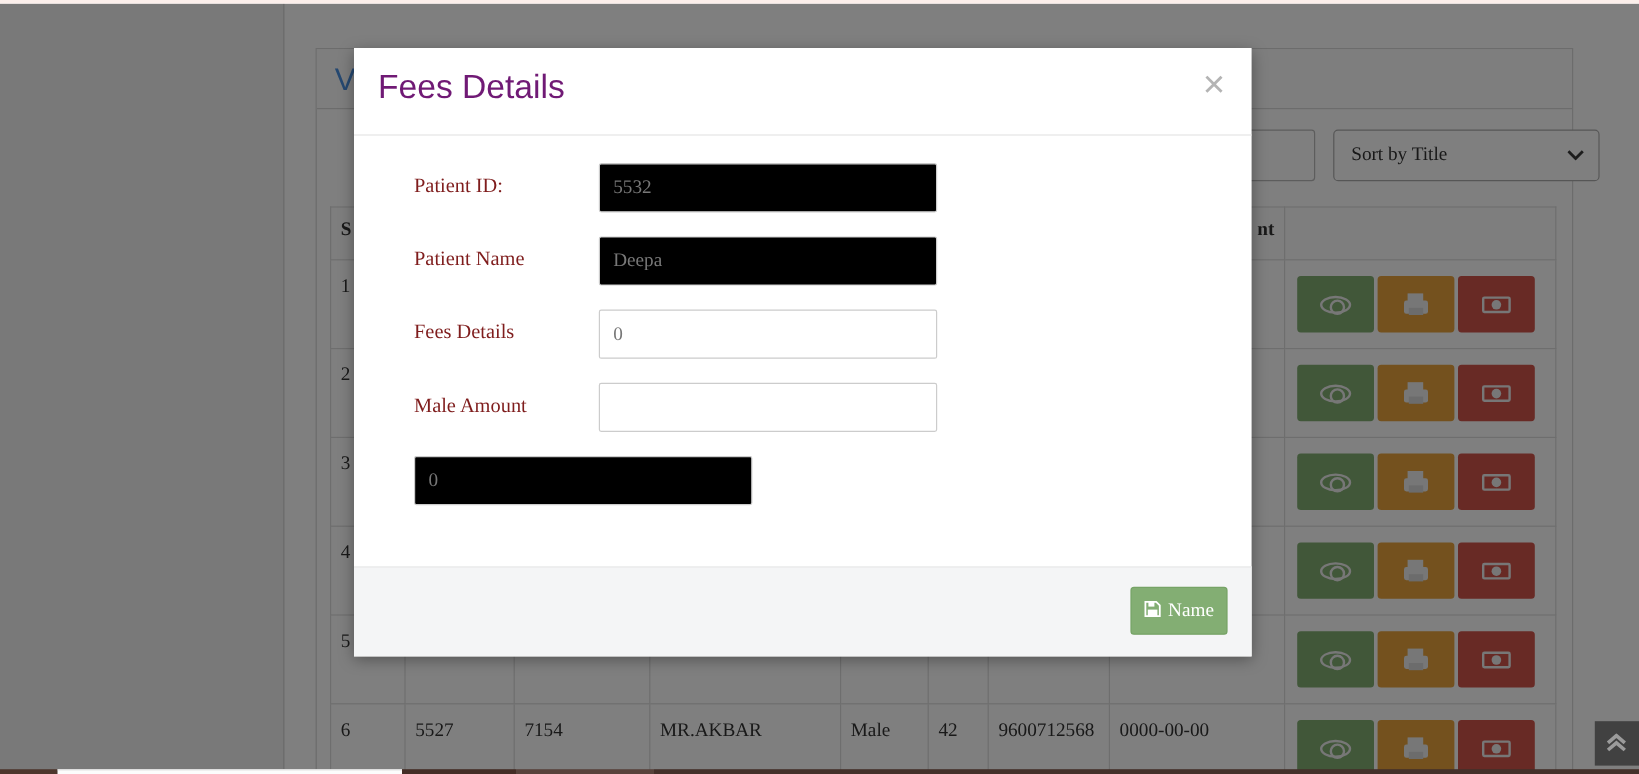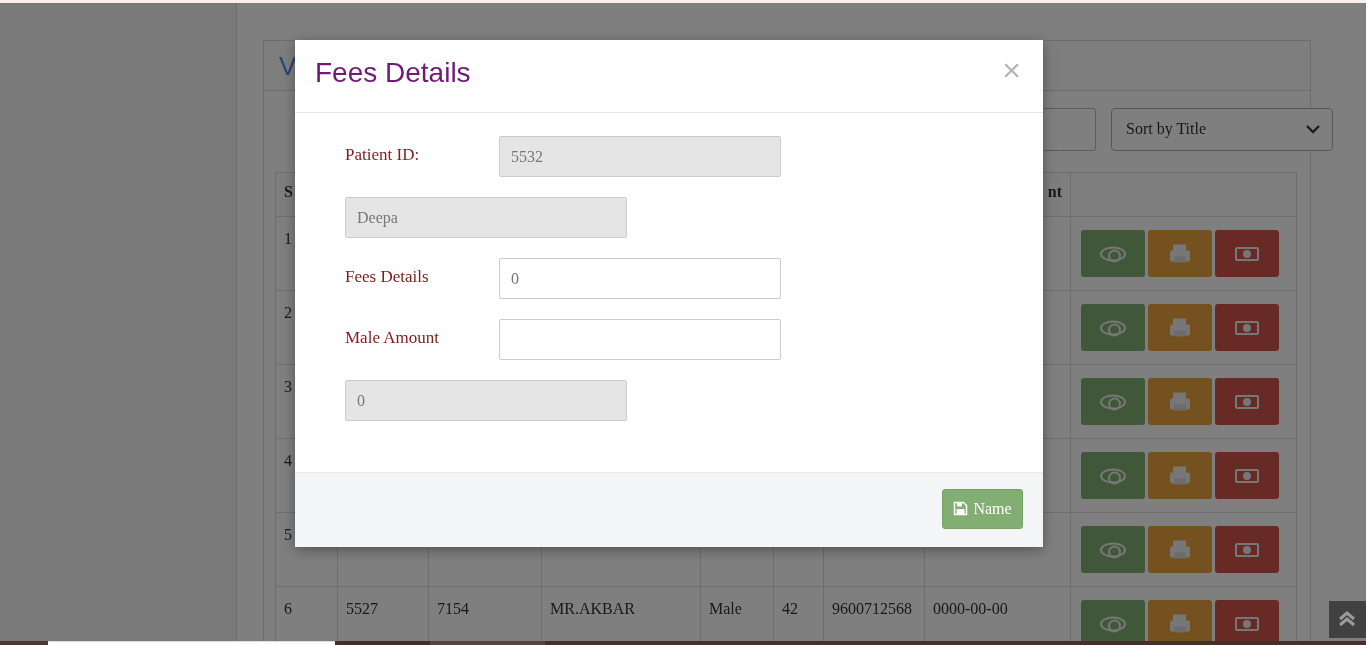--- a/index.html
+++ b/index.html
@@ -66,21 +66,21 @@
   .modal-header { position:relative; height:73px; border-bottom:1px solid #e5e5e5; }
   .modal-title { position:absolute; left:20px; top:17px; font-family:"Liberation Sans",sans-serif;
                  font-size:28px; color:#701a75; }
   .modal-close { position:absolute; right:22px; top:12px; font-family:"Liberation Sans",sans-serif;
                  font-size:32px; font-weight:300; color:#b4b4b4; background:none; border:none; cursor:pointer; }
   .modal-body { padding:23px 0 0 50px; }
   .field-row { display:flex; margin-bottom:20px; }
   .field-row label { width:154px; padding-top:9px; font-size:17px; color:#7f1d1d; }
   .field-row input { width:282px; height:41px; border:1px solid #ccc; border-radius:2px;
                      padding:0 11px; font:16px "Liberation Serif",serif; color:#777; background:#fff; }
-  .field-row input.dis { background:#e5e5e5; }
+  .field-row input.dis { background:#000000; }
   .modal-footer { position:absolute; bottom:0; left:0; width:100%; height:75px;
                   background:#f4f5f6; border-top:1px solid #e8e8e8; }
   .save-btn { position:absolute; right:20px; top:16px; width:81px; height:40px;
               background:#83ae73; border:1px solid #76a366; border-radius:3px; color:#fff;
               font:16px "Liberation Serif",serif; cursor:pointer; }
   .save-btn svg { vertical-align:-2px; margin-right:5px; }
 
   
   .scrolltop { position:absolute; left:1329px; top:601px; width:37px; height:37px;
                background:#414141; border:none; z-index:30; cursor:pointer; }
@@ -217,20 +217,21 @@
       <span class="modal-title">Fees Details</span>
       <button class="modal-close">×</button>
     </div>
 
     <div class="modal-body">
       <div class="field-row">
         <label>Patient ID:</label>
         <input class="dis" disabled="" value="5532" style="">
       </div>
       <div class="field-row">
+        <label>Patient Name</label>
         <input class="dis" disabled="" value="Deepa" style="">
       </div>
       <div class="field-row">
         <label>Fees Details</label>
         <input value="0" style="">
       </div>
       <div class="field-row">
         <label>Male Amount</label>
         <input value="" style="">
       </div>

